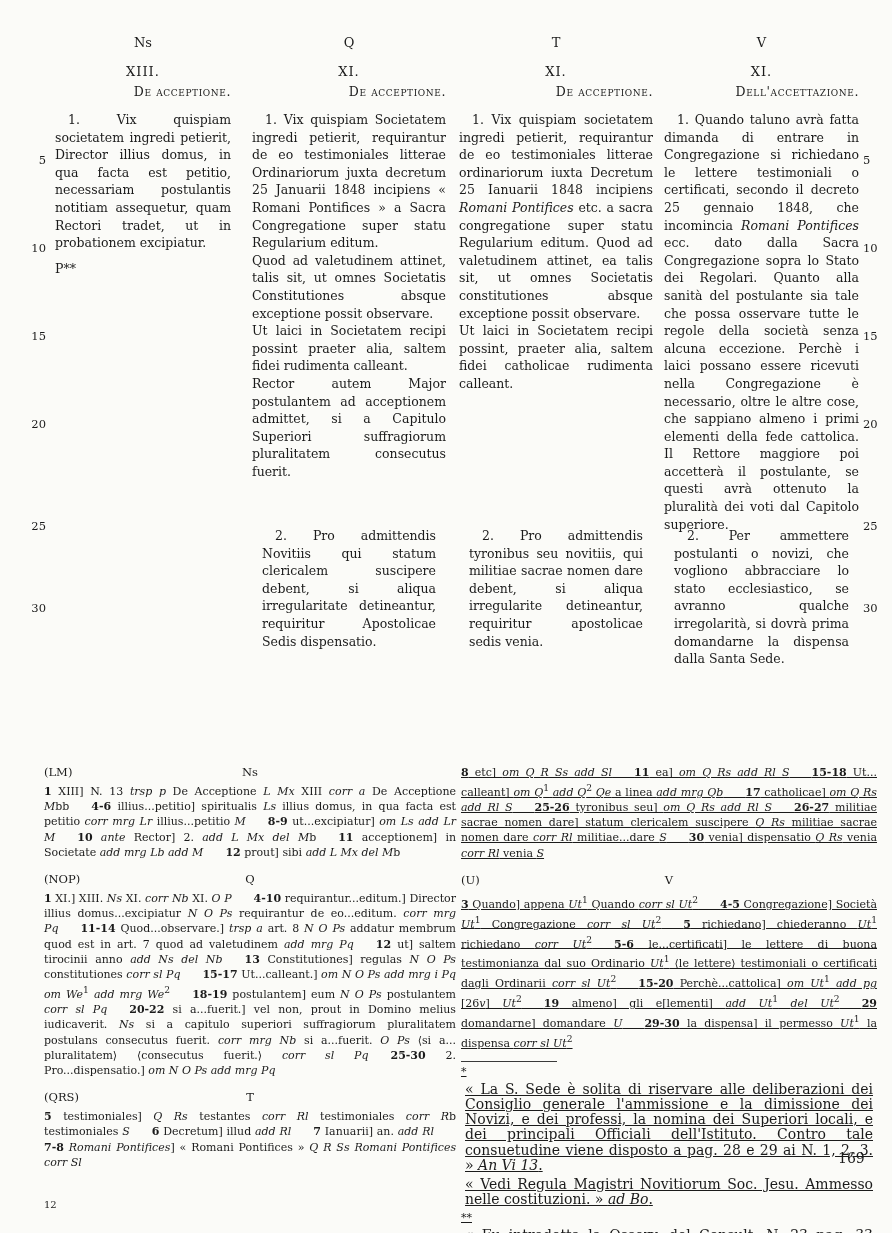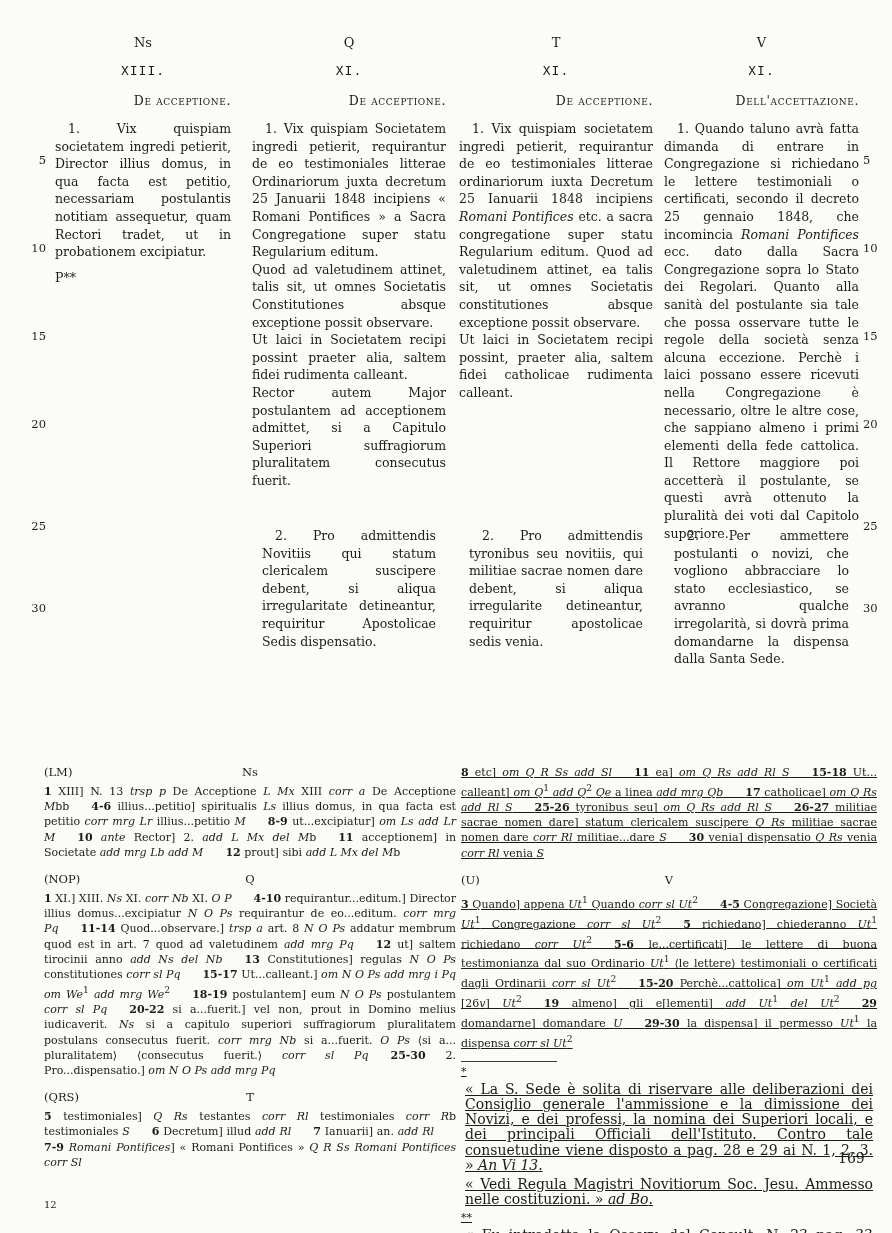--- a/index.html
+++ b/index.html
@@ -10,21 +10,21 @@
     overflow:hidden;
   }
   .page{position:absolute;inset:0;}
   
   .col{position:absolute;top:35px;}
   .col-ns{left:55px;width:176px;}
   .col-q{left:252px;width:194px;}
   .col-t{left:459px;width:194px;}
   .col-v{left:664px;width:195px;}
   .siglum{text-align:center;font-size:13px;height:16px;margin-bottom:13px;}
-  .chapter{text-align:center;font-size:13px;letter-spacing:1px;margin-bottom:14px;font-family:Liberation Mono, monospace;}
+  .chapter{text-align:center;font-size:13px;letter-spacing:1px;margin-bottom:5px;}
   .title{text-align:right;font-variant:small-caps;font-size:12.5px;letter-spacing:.6px;margin-bottom:12px;}
   .bodytext{font-size:12.5px;line-height:17.6px;text-align:justify;}
   .bodytext p{margin:0;}
   .bodytext p.indent{text-indent:13px;}
   .bodytext p.ps{margin-top:8px;}
   .sec2{position:absolute;top:482px;left:0;width:100%;font-size:12.5px;line-height:17.6px;text-align:justify;}
   .sec2 p{margin:10px;text-indent:13px;}
   
   .lnum{position:absolute;font-size:11.5px;width:20px;}
   .lnum-left{left:26px;text-align:right;}
@@ -130,21 +130,21 @@
     <div class="app-head">
       <span class="app-label">(NOP)</span>
       <span class="app-sig">Q</span>
     </div>
     <p class="app-text"><b>1</b> XI.] XIII. <i>Ns</i> XI. <i>corr Nb</i> XI. <i>O P</i>  <b>4-10</b> requirantur...editum.] Director illius domus...excipiatur <i>N O Ps</i> requirantur de eo...editum. <i>corr mrg Pq</i>  <b>11-14</b> Quod...observare.] <i>trsp a</i> art. 8 <i>N O Ps</i> addatur membrum quod est in art. 7 quod ad valetudinem <i>add mrg Pq</i>  <b>12</b> ut] saltem tirocinii anno <i>add Ns del Nb</i>  <b>13</b> Constitutiones] regulas <i>N O Ps</i> constitutiones <i>corr sl Pq</i>  <b>15-17</b> Ut...calleant.] <i>om N O Ps add mrg i Pq om We</i><sup>1</sup> <i>add mrg We</i><sup>2</sup>  <b>18-19</b> postulantem] eum <i>N O Ps</i> postulantem <i>corr sl Pq</i>  <b>20-22</b> si a...fuerit.] vel non, prout in Domino melius iudicaverit. <i>Ns</i> si a capitulo superiori suffragiorum pluralitatem postulans consecutus fuerit. <i>corr mrg Nb</i> si a...fuerit. <i>O Ps</i> ⟨si a... pluralitatem⟩ ⟨consecutus fuerit.⟩ <i>corr sl Pq</i>  <b>25-30</b> 2. Pro...dispensatio.] <i>om N O Ps add mrg Pq</i></p>
 
     <div class="app-head">
       <span class="app-label">(QRS)</span>
       <span class="app-sig">T</span>
     </div>
-    <p class="app-text"><b>5</b> testimoniales] <i>Q Rs</i> testantes <i>corr Rl</i> testimoniales <i>corr R</i>b testimoniales <i>S</i>  <b>6</b> Decretum] illud <i>add Rl</i>  <b>7</b> Ianuarii] an. <i>add Rl</i>  <b>7-9</b> <i>Romani Pontifices</i>] « Romani Pontifices » <i>Q R Ss Romani Pontifices corr Sl</i></p>
+    <p class="app-text"><b>5</b> testimoniales] <i>Q Rs</i> testantes <i>corr Rl</i> testimoniales <i>corr R</i>b testimoniales <i>S</i>  <b>6</b> Decretum] illud <i>add Rl</i>  <b>7</b> Ianuarii] an. <i>add Rl</i>  <b>7-8</b> <i>Romani Pontifices</i>] « Romani Pontifices » <i>Q R Ss Romani Pontifices corr Sl</i></p>
   </div>
 
   <div class="app-col app-right">
     <p class="app-text"><b>8</b> etc] <i>om Q R Ss add Sl</i>  <b>11</b> ea] <i>om Q Rs add Rl S</i>  <b>15-18</b> Ut... calleant] <i>om Q</i><sup>1</sup> <i>add Q</i><sup>2</sup> <i>Qe</i> a linea <i>add mrg Qb</i>  <b>17</b> catholicae] <i>om Q Rs add Rl S</i>  <b>25-26</b> tyronibus seu] <i>om Q Rs add Rl S</i>  <b>26-27</b> militiae sacrae nomen dare] statum clericalem suscipere <i>Q Rs</i> militiae sacrae nomen dare <i>corr Rl</i> militiae...dare <i>S</i>  <b>30</b> venia] dispensatio <i>Q Rs</i> venia <i>corr Rl</i> venia <i>S</i></p>
 
     <div class="app-head">
       <span class="app-label">(U)</span>
       <span class="app-sig">V</span>
     </div>
     <p class="app-text"><b>3</b> Quando] appena <i>Ut</i><sup>1</sup> Quando <i>corr sl Ut</i><sup>2</sup>  <b>4-5</b> Congregazione] Società <i>Ut</i><sup>1</sup> Congregazione <i>corr sl Ut</i><sup>2</sup>  <b>5</b> richiedano] chiederanno <i>Ut</i><sup>1</sup> richiedano <i>corr Ut</i><sup>2</sup>  <b>5-6</b> le...certificati] le lettere di buona testimonianza dal suo Ordinario <i>Ut</i><sup>1</sup> ⟨le lettere⟩ testimoniali o certificati dagli Ordinarii <i>corr sl Ut</i><sup>2</sup>  <b>15-20</b> Perchè...cattolica] <i>om Ut</i><sup>1</sup> <i>add pg</i> [26<i>v</i>] <i>Ut</i><sup>2</sup>  <b>19</b> almeno] gli e[lementi] <i>add Ut</i><sup>1</sup> <i>del Ut</i><sup>2</sup>  <b>29</b> domandarne] domandare <i>U</i>  <b>29-30</b> la dispensa] il permesso <i>Ut</i><sup>1</sup> la dispensa <i>corr sl Ut</i><sup>2</sup></p>

